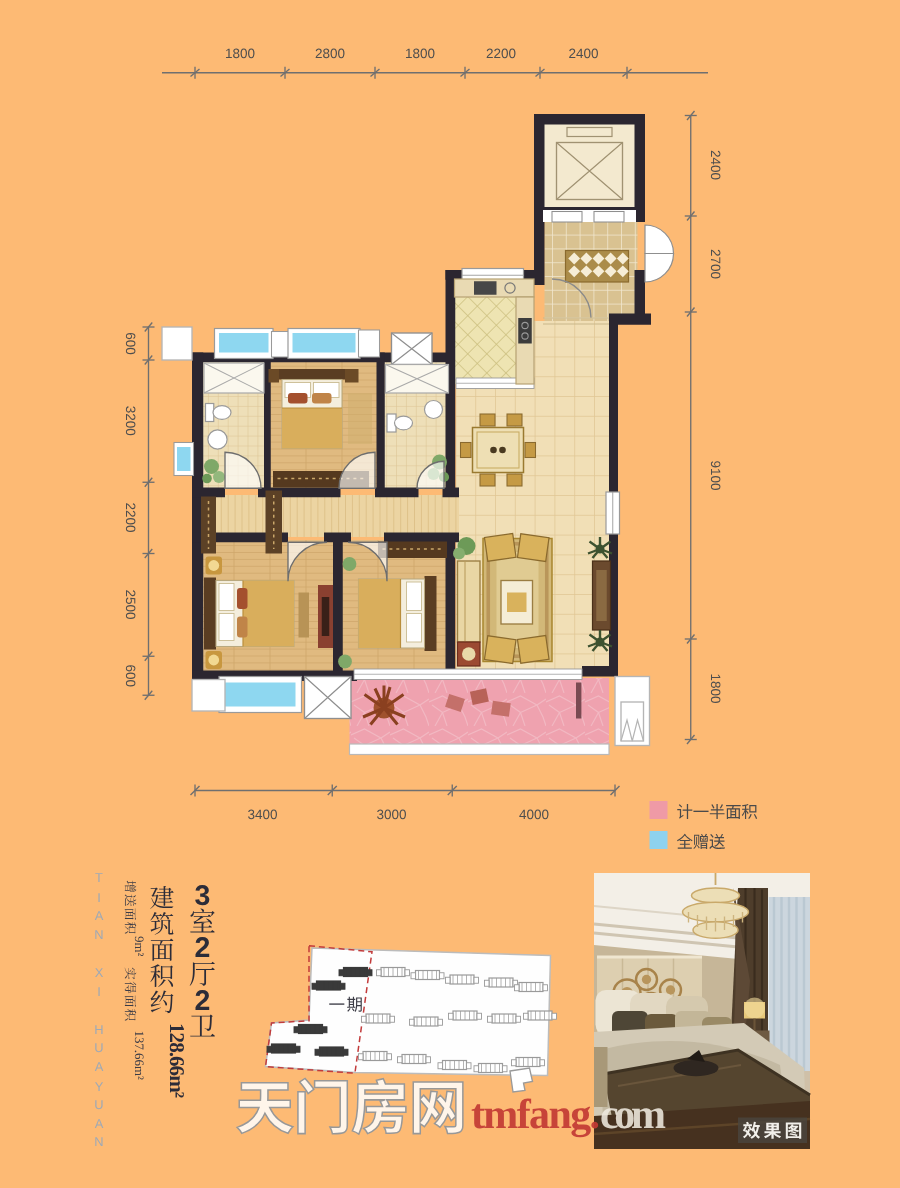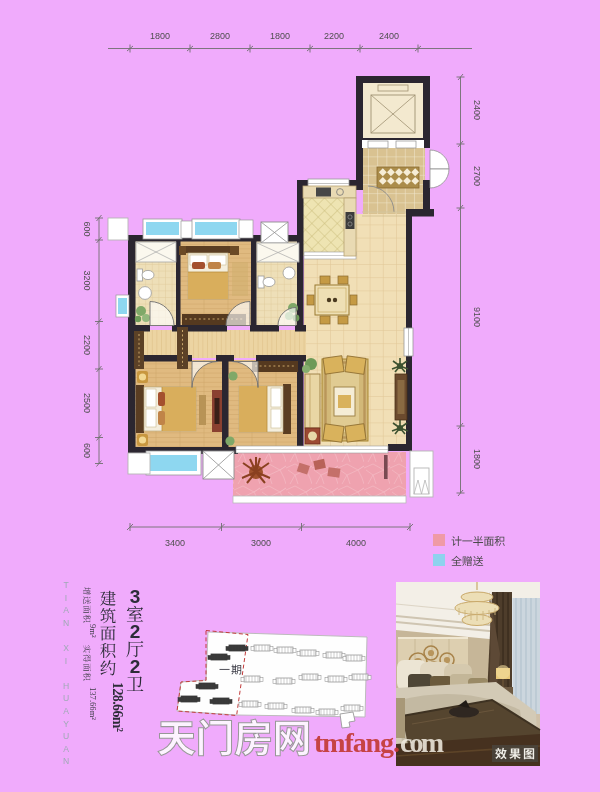--- a/index.html
+++ b/index.html
@@ -1,14 +1,14 @@
 <!DOCTYPE html>
 <html><head><meta charset="utf-8"><style>
 html,body{margin:0;padding:0;background:#fff;}
-.w{width:600px;height:792px;position:relative;background:#f0abfc;overflow:hidden;}
+.w{width:600px;height:792px;position:relative;background:#fdba74;overflow:hidden;}
 text{font-family:"Liberation Sans",sans-serif;}
 .dim{font-size:9px;fill:#4e4e4e;}
 </style></head><body>
 <div class="w">
 <svg width="600" height="792" viewBox="0 0 600 792">
 <defs>
 <pattern id="tile" width="13.2" height="13.2" patternUnits="userSpaceOnUse">
           <rect width="13.2" height="13.2" fill="#f1dfb6"></rect>
           <path d="M0 0H13.2M0 0V13.2" stroke="#e0c694" stroke-width="1"></path>
         </pattern>

